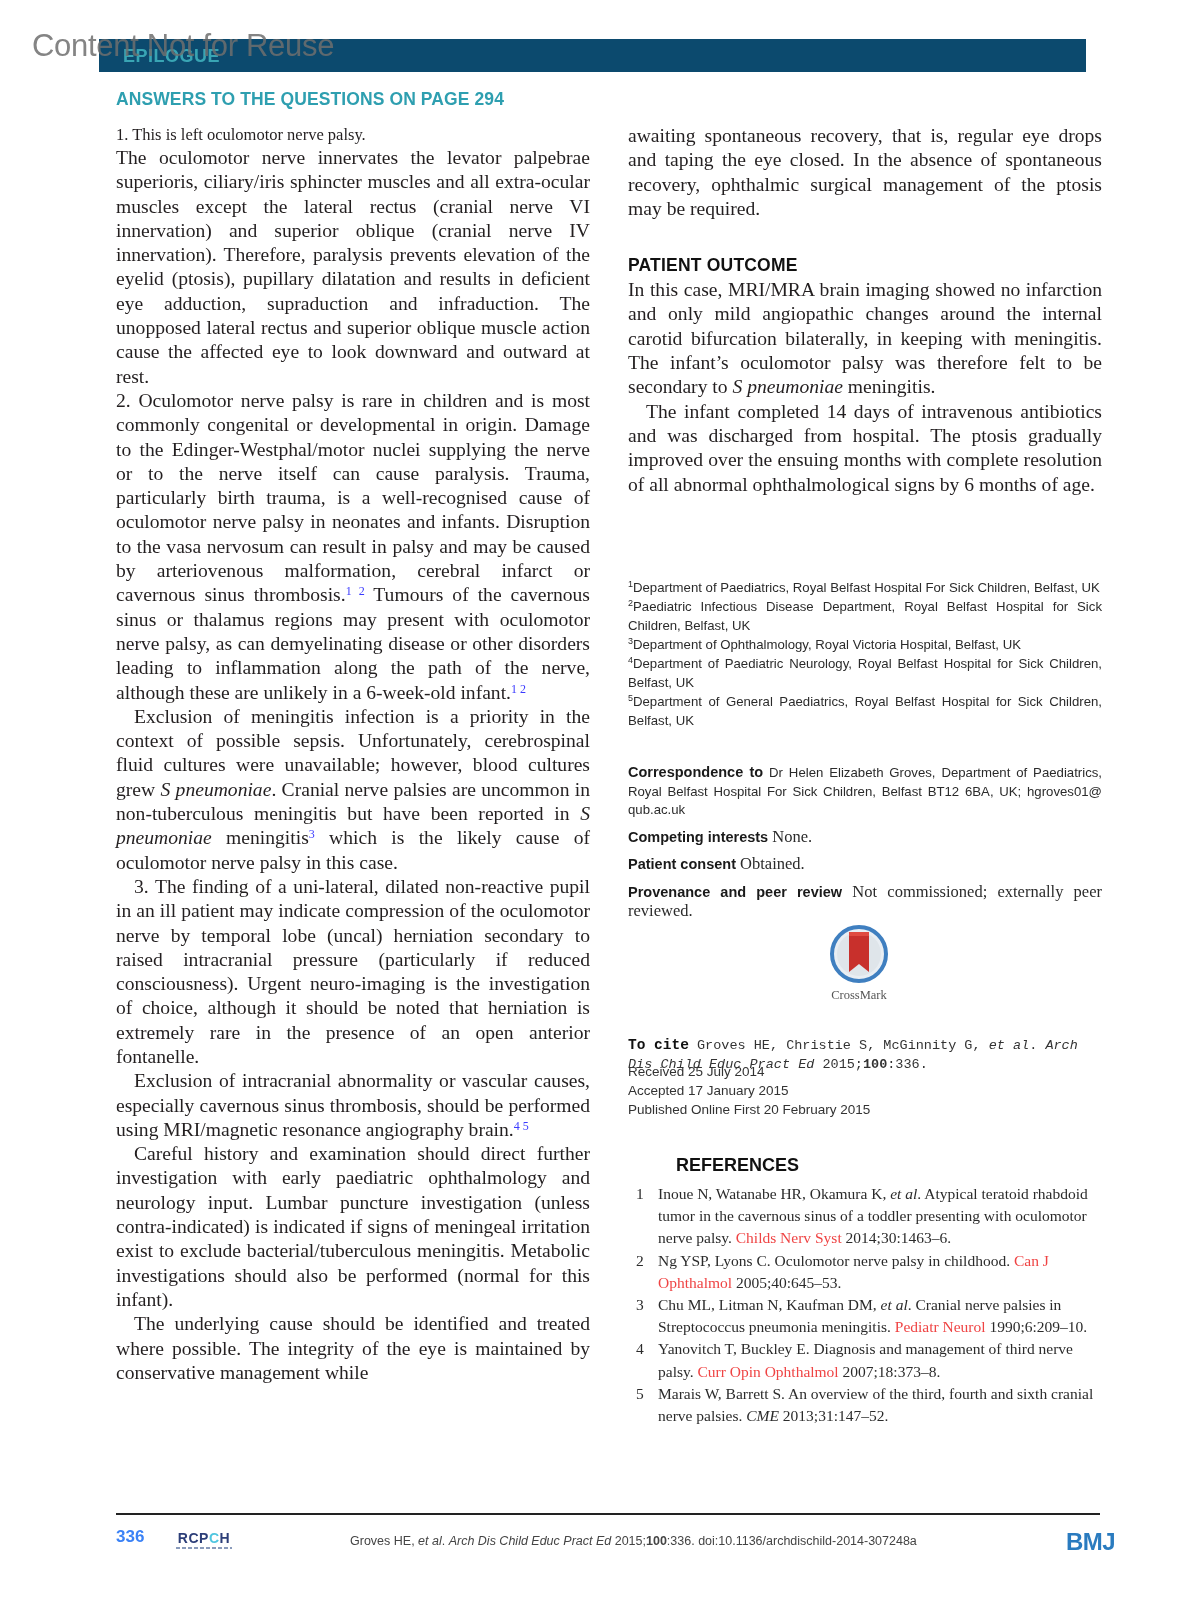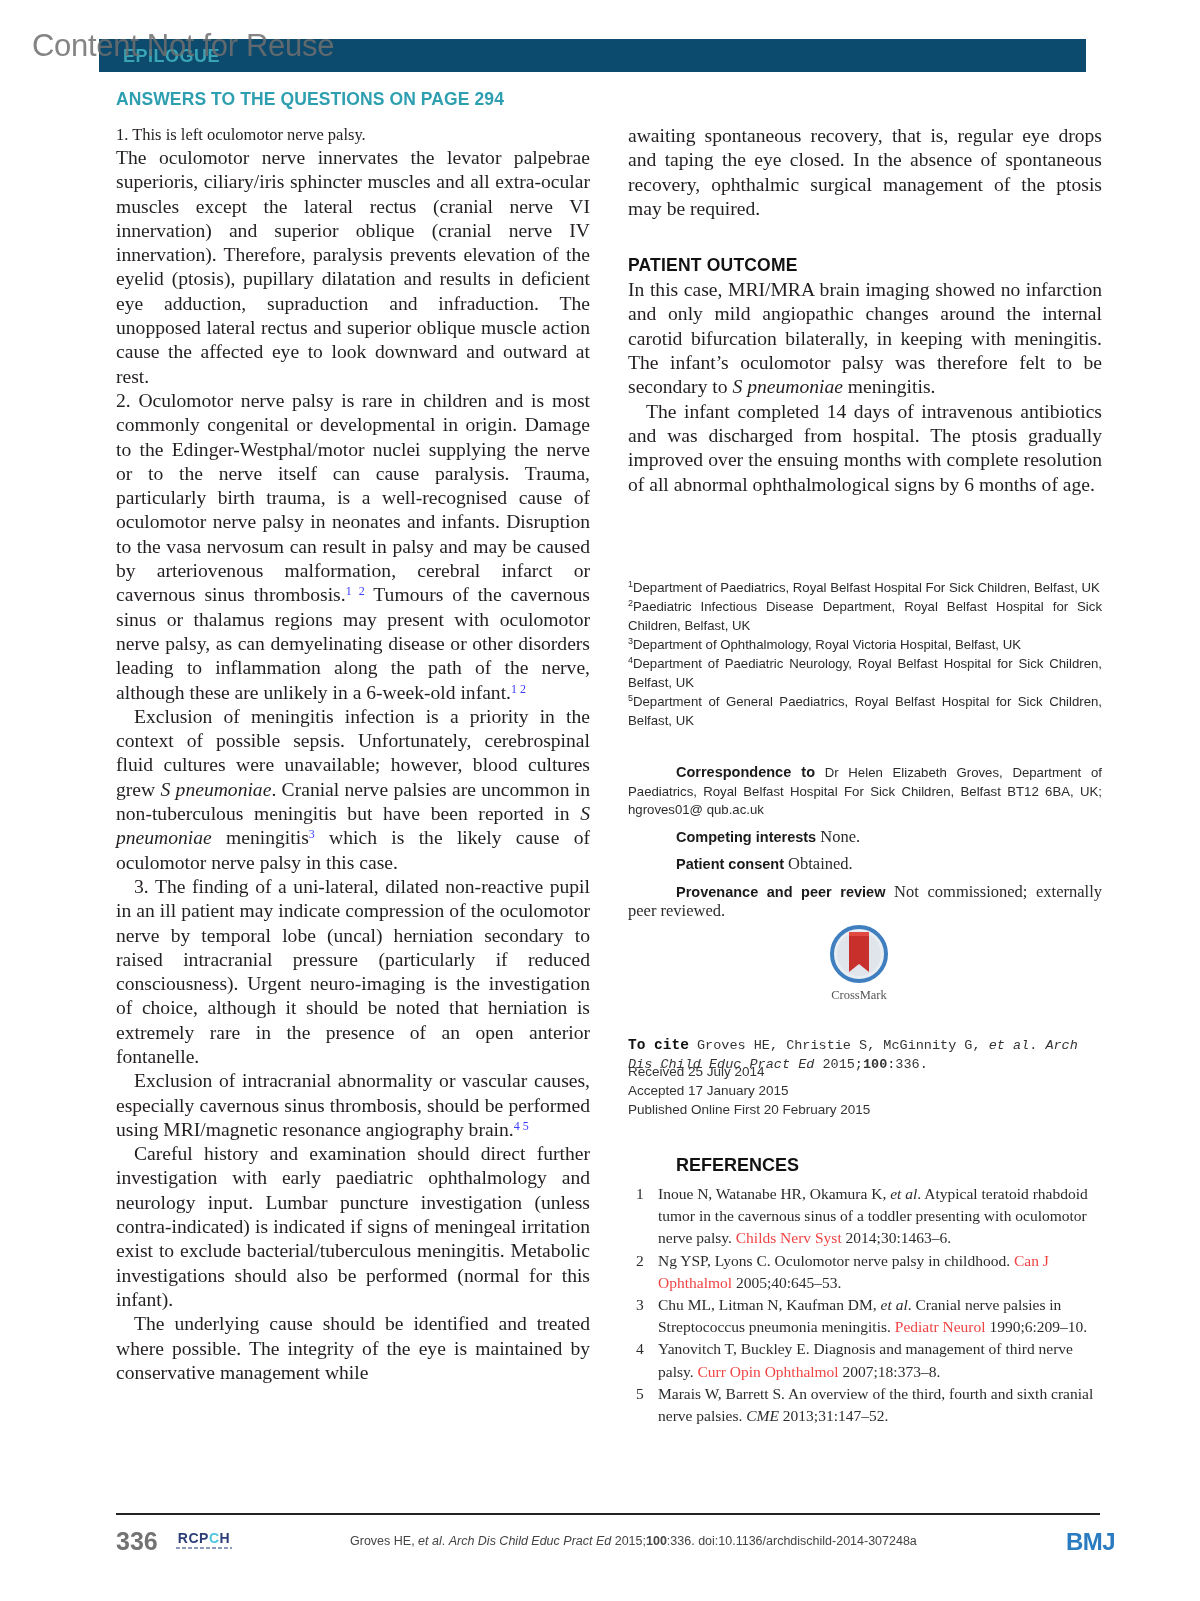--- a/index.html
+++ b/index.html
@@ -22,39 +22,39 @@
   .ital { font-style: italic; }
   .heading { font-family: "Liberation Sans", sans-serif; font-weight: bold; font-size: 17.5px;
              color: #111; margin: 34px 0 2px 0; letter-spacing: 0.2px; }
   .affils { position: absolute; left: 628px; top: 578px; width: 474px; font-family: "Liberation Sans", sans-serif;
             font-size: 13.2px; line-height: 19px; color: #2b2b2b; text-align: justify; }
   .affils div { margin: 0; }
   .affils sup { color: #2b2b2b; font-size: 9px; vertical-align: 5px; }
   .meta { position: absolute; left: 628px; top: 763px; width: 474px; font-family: "Liberation Sans", sans-serif;
           font-size: 13.2px; line-height: 18.5px; color: #2b2b2b; }
   .meta .blk { margin-bottom: 8px; text-align: justify; }
-  .meta b { color: #1a1a1a; font-size: 14.5px; margin-left: 48px; }
+  .meta b { color: #1a1a1a; font-size: 14.5px; }
   .meta .serif { font-family: "Liberation Serif", serif; font-size: 16.5px; }
   .crossmark { position: absolute; left: 823px; top: 924px; width: 72px; height: 80px; text-align: center; }
   .crossmark .label { font-family: "Liberation Serif", serif; font-size: 12.5px; color: #555; margin-top: 0px; }
   .tocite { position: absolute; left: 628px; top: 1009px; width: 474px; font-family: Liberation Mono, monospace;
             font-size: 13.5px; line-height: 19px; color: #333; margin-top: 27px; }
   .tocite b.lbl { font-size: 14.5px; color: #111; }
   .dates { position: absolute; left: 628px; top: 1062px; font-family: "Liberation Sans", sans-serif;
            font-size: 13.5px; line-height: 19px; color: #333; }
   .refs-title { position: absolute; left: 628px; top: 1155px; font-family: "Liberation Sans", sans-serif;
                 font-weight: bold; font-size: 18px; color: #111; margin-left: 48px; }
   .refs { position: absolute; left: 628px; top: 1183px; width: 474px; list-style: none; margin: 0; padding: 0;
           font-size: 15.5px; line-height: 22.2px; color: #2b2b2b; }
   .refs li { position: relative; padding-left: 30px; margin-bottom: 0px; }
   .refs li .num { position: absolute; left: 8px; top: 0; }
   .refs a { color: #ef4444; text-decoration: none; }
   .footer-rule { position: absolute; left: 116px; top: 1513px; width: 984px; height: 1.5px; background: #222; }
   .page-num { position: absolute; left: 116px; top: 1527px; font-family: "Liberation Sans", sans-serif;
-              font-weight: bold; font-size: 25px; color: #737373; }
+              font-weight: bold; font-size: 17px; color: #3b82f6; }
   .rcpch { position: absolute; left: 176px; top: 1530px; font-family: "Liberation Sans", sans-serif;
            font-weight: bold; font-size: 14px; color: #2c3e78; letter-spacing: 0.5px; text-align: center; }
   .rcpch .c { color: #4fc6e0; }
   .rcpch .tag { display: block; width: 56px; height: 2px; margin-top: 1px; background: repeating-linear-gradient(90deg,#8a9bbb 0 4px,#fff 4px 6px); }
   .footer-cite { position: absolute; left: 350px; top: 1534px; font-family: "Liberation Sans", sans-serif;
                  font-size: 12.5px; color: #444; }
   .bmj { position: absolute; left: 1050px; top: 1528px; font-family: "Liberation Sans", sans-serif;
          font-weight: bold; font-size: 24px; color: #2a7bbf; letter-spacing: -0.5px; margin-left: 16px; }
 </style>
 </head>

